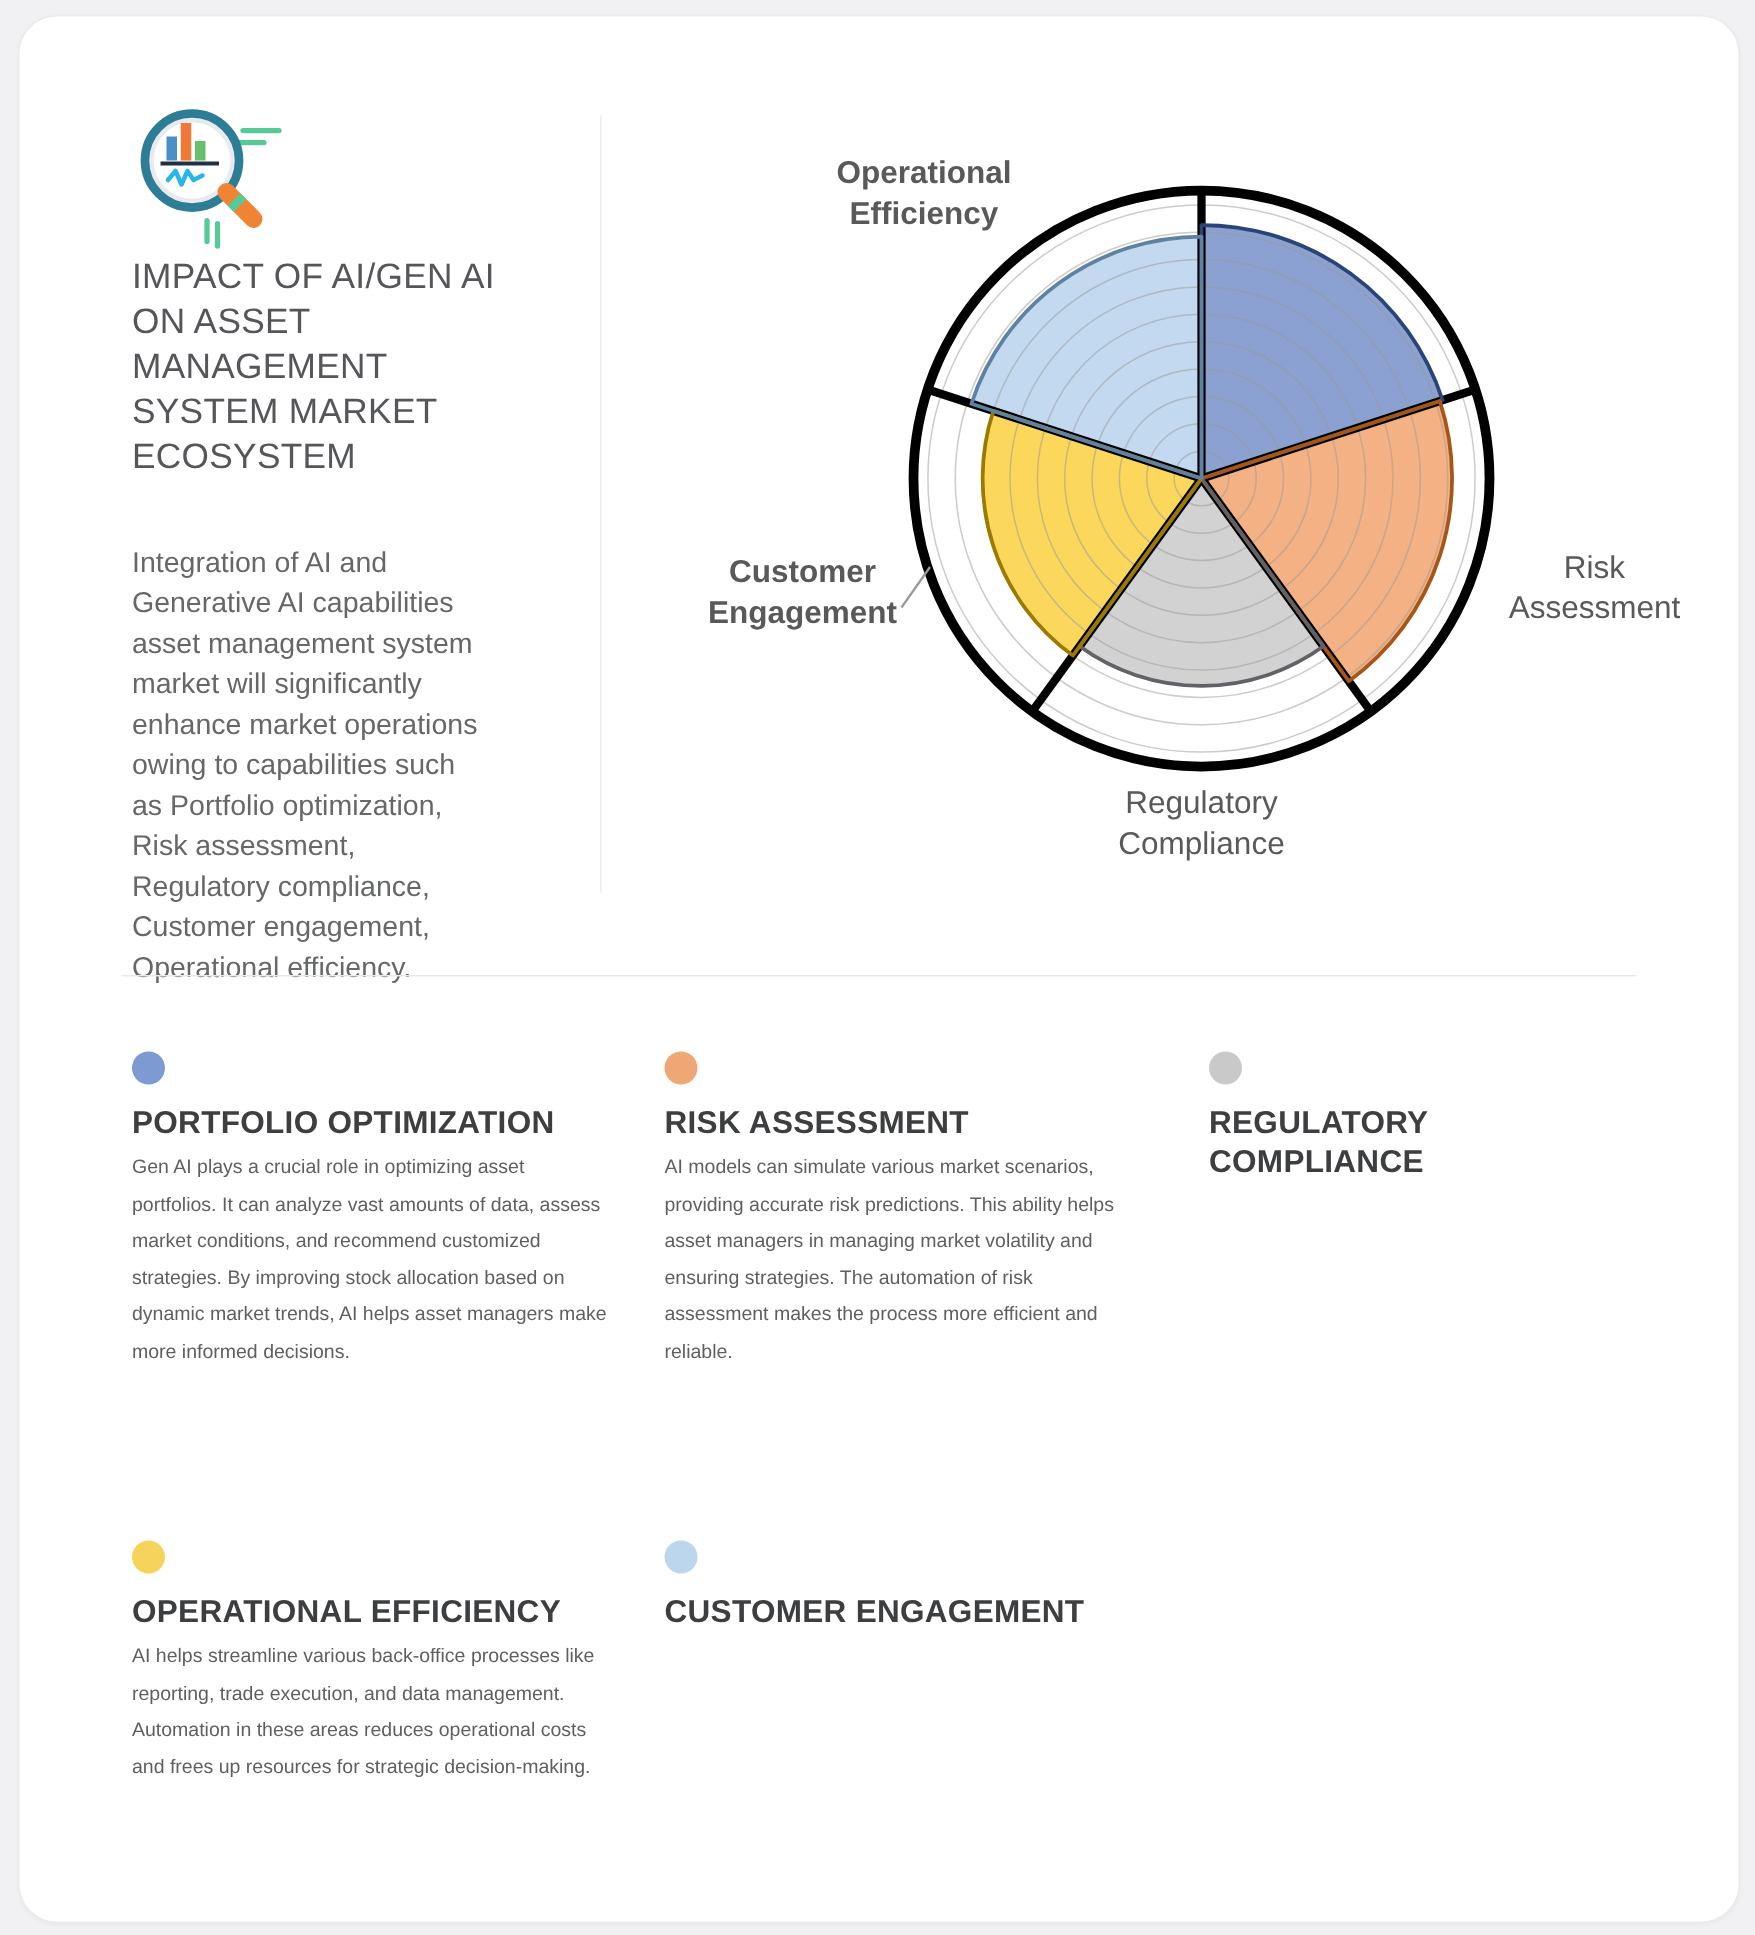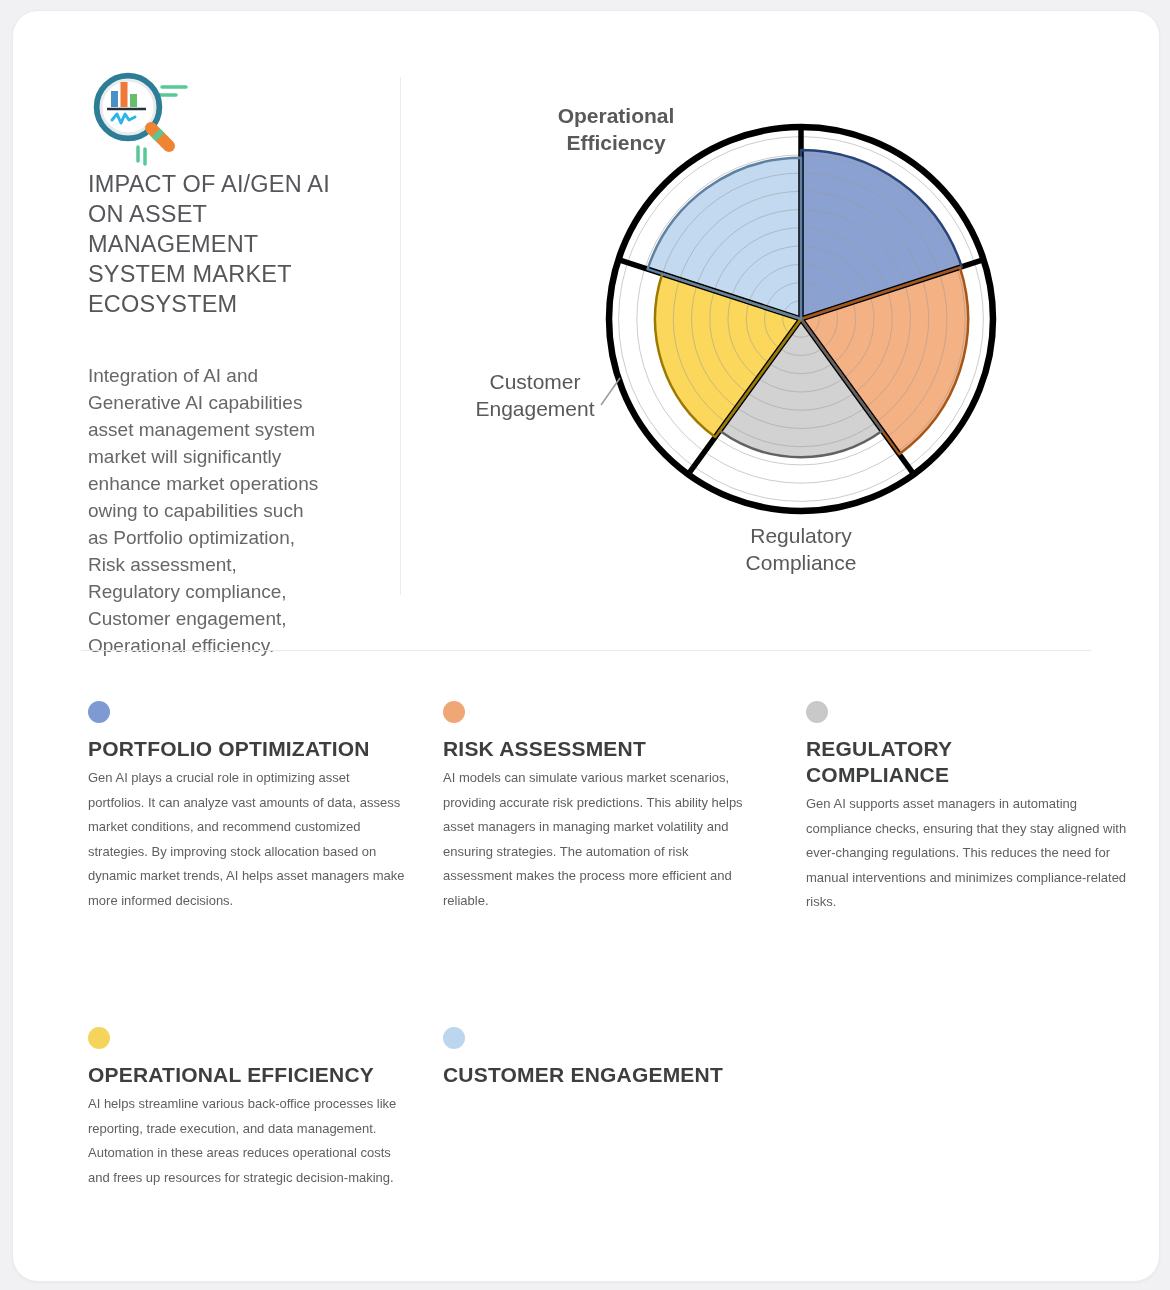--- a/index.html
+++ b/index.html
@@ -31,21 +31,21 @@
   
   .chart-wrap{position:absolute;left:403px;top:45px;width:745px;height:545px;}
   .chart-label{
     position:absolute;transform:translateX(-50%);
     font-size:21px;line-height:27px;color:#595959;text-align:center;white-space:pre-line;
   }
   .lbl-portfolio{left:983px;top:76px;}
   .lbl-opeff{left:603px;top:91px;font-weight:bold;}
   .lbl-risk{left:1050px;top:354px;}
   .lbl-regulatory{left:788px;top:511px;}
-  .lbl-customer{left:522px;top:357px;}
+  .lbl-customer{left:522px;top:357px;font-weight:bold;}
   
   .section{position:absolute;}
   .sec-r1c1{left:75px;top:690px;width:318px;}
   .sec-r1c2{left:430px;top:690px;width:315px;}
   .sec-r1c3{left:793px;top:690px;width:330px;}
   .sec-r2c1{left:75px;top:1016px;width:318px;}
   .sec-r2c2{left:430px;top:1016px;width:315px;}
   .dot{display:block;width:22px;height:22px;border-radius:50%;}
   .section h3{
     margin:13px 0 3px 0;font-size:21px;line-height:26px;font-weight:700;
@@ -123,20 +123,22 @@
         <path d="M 385 263 L 385 94.03999999999999 A 168.96 168.96 0 0 1 545.6905089932292 210.7884886304089 Z" fill="none" stroke="#2a4476" stroke-width="2.5" stroke-linejoin="round"></path>
         <path d="M 385 263 L 543.8644804819425 211.38180125960878 A 167.04 167.04 0 0 1 483.1836485429347 398.1381987403912 Z" fill="none" stroke="#a65617" stroke-width="2.5" stroke-linejoin="round"></path>
         <path d="M 385 263 L 466.2554332769115 374.8385093023927 A 138.24 138.24 0 0 1 303.7445667230885 374.8385093023927 Z" fill="none" stroke="#606266" stroke-width="2.5" stroke-linejoin="round"></path>
         <path d="M 385 263 L 299.23037598548234 381.05175981919234 A 145.92000000000002 145.92000000000002 0 0 1 246.22183314221118 217.90824018080764 Z" fill="none" stroke="#9c7a00" stroke-width="2.5" stroke-linejoin="round"></path>
         <path d="M 385 263 L 231.61360505191763 213.16173914720844 A 161.28 161.28 0 0 1 384.99999999999994 101.72 Z" fill="none" stroke="#5f82a3" stroke-width="2.5" stroke-linejoin="round"></path>
         <circle cx="385" cy="263" r="192" fill="none" stroke="#000000" stroke-width="6.5"></circle>
         <line x1="185" y1="349" x2="204" y2="322" stroke="#9a9a9a" stroke-width="1.5"></line>
       </svg>
   </div>
 
+  <div class="chart-label lbl-risk">Risk
+Assessment</div>
   <div class="chart-label lbl-regulatory">Regulatory
 Compliance</div>
   <div class="chart-label lbl-customer">Customer
 Engagement</div>
   <div class="chart-label lbl-opeff">Operational
 Efficiency</div>
 
   <div class="section sec-r1c1">
     <span class="dot" style="background: rgb(126, 154, 211);"></span>
     <h3>PORTFOLIO OPTIMIZATION</h3>
@@ -146,21 +148,20 @@
   <div class="section sec-r1c2">
     <span class="dot" style="background: rgb(240, 167, 118);"></span>
     <h3>RISK ASSESSMENT</h3>
     <p>AI models can simulate various market scenarios, providing accurate risk predictions. This ability helps asset managers in managing market volatility and ensuring strategies. The automation of risk assessment makes the process more efficient and reliable.</p>
   </div>
 
   <div class="section sec-r1c3">
     <span class="dot" style="background: rgb(201, 201, 201);"></span>
     <h3>REGULATORY
 COMPLIANCE</h3>
-    <p>Gen AI supports asset managers in automating compliance checks, ensuring that they stay aligned with ever-changing regulations. This reduces the need for manual interventions and minimizes compliance-related risks.</p>
   </div>
 
   <div class="section sec-r2c1">
     <span class="dot" style="background: rgb(246, 212, 92);"></span>
     <h3>OPERATIONAL EFFICIENCY</h3>
     <p>AI helps streamline various back-office processes like reporting, trade execution, and data management. Automation in these areas reduces operational costs and frees up resources for strategic decision-making.</p>
   </div>
 
   <div class="section sec-r2c2">
     <span class="dot" style="background: rgb(188, 214, 237);"></span>

